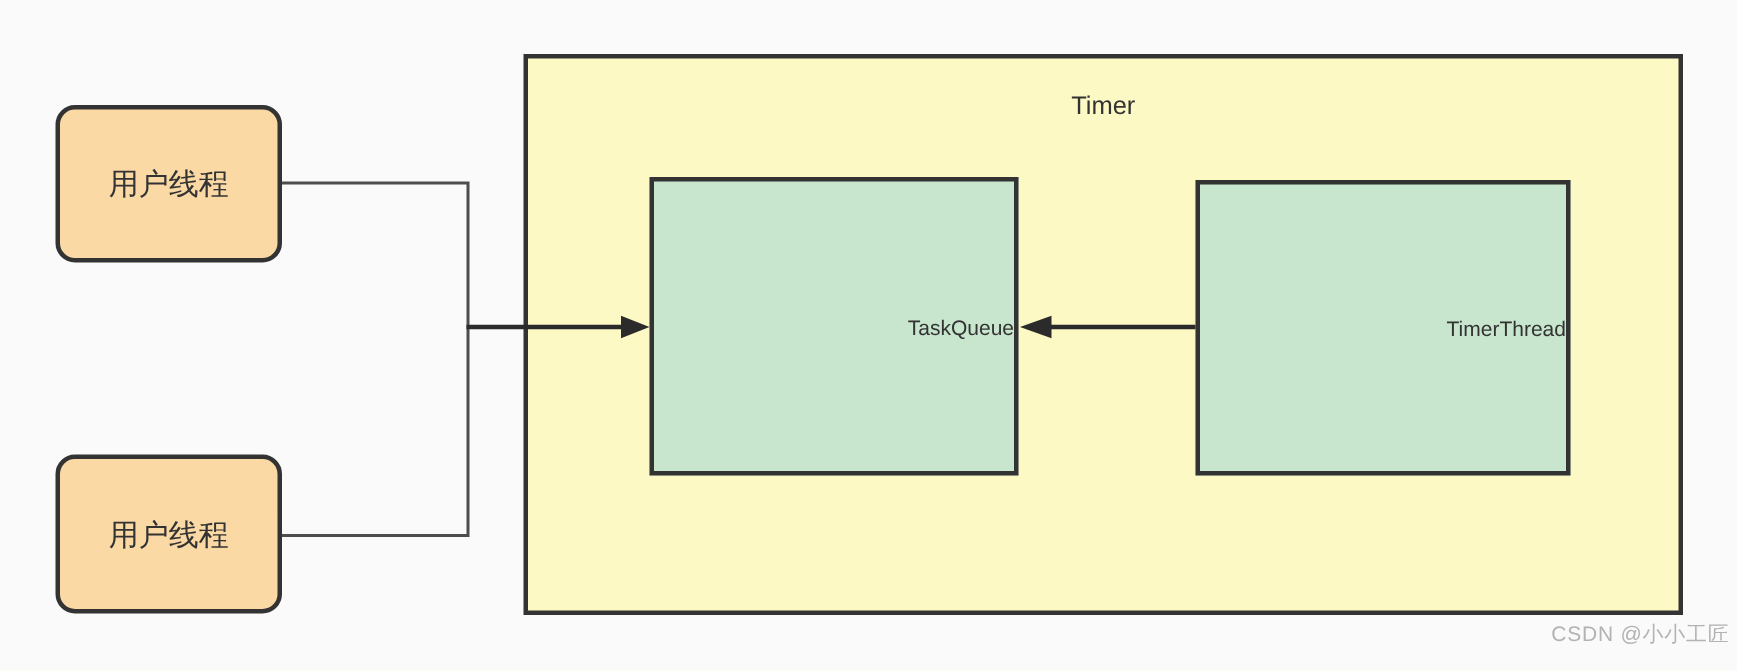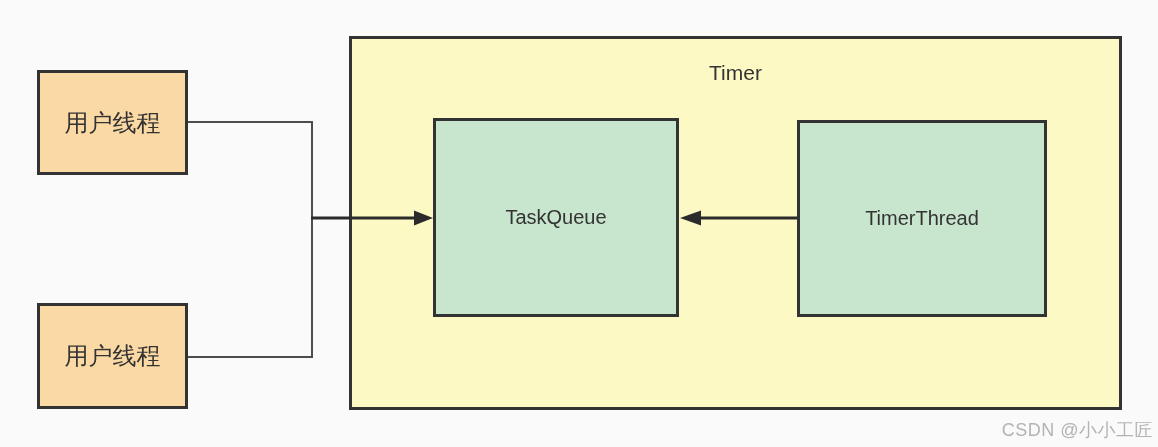--- a/index.html
+++ b/index.html
@@ -16,38 +16,40 @@
     position: absolute;
     left: 349px; top: 36px;
     width: 773px; height: 374px;
     background: var(--container-fill, #fdf9c4);
     border: 3px solid var(--border-color, #333333);
   }
   .timer-title {
     position: absolute;
     top: 22px; left: 0; right: 0;
     text-align: center;
-    font-size: 21px;
+    font-size: 17px;
     color: var(--text-color, #333333);
   }
   .node {
     position: absolute;
     display: flex;
     align-items: center;
     justify-content: center;
     border: 3px solid var(--border-color, #333333);
     color: var(--text-color, #333333);
   }
   .node-user {
     background: var(--user-fill, #fbd9a5);
-    font-size: 24px;
+    font-size: 20px;
+    border-radius: 13px;
   }
   .node-green {
     background: var(--green-fill, #c8e5cd);
-    font-size: 20px;
+    font-size: 14px;
+    justify-content: flex-end;
   }
   .node-user-1 { left: 37px;  top: 70px;  width: 151px; height: 105px; }
   .node-user-2 { left: 37px;  top: 303px; width: 151px; height: 106px; }
   .node-task-queue   { left: 433px; top: 118px; width: 246px; height: 199px; }
   .node-timer-thread { left: 797px; top: 120px; width: 250px; height: 197px; }
   svg.connectors {
     position: absolute;
     left: 0; top: 0;
     width: 1158px; height: 447px;
     pointer-events: none;
@@ -61,22 +63,22 @@
     stroke: var(--arrow-color, #2b2b2b);
     stroke-width: 3;
     fill: none;
   }
   .arrow-head {
     fill: var(--arrow-color, #2b2b2b);
     stroke: none;
   }
   .watermark {
     position: absolute;
-    right: 5px; bottom: 5px;
-    font-size: 18px;
+    right: 5px; bottom: 15px;
+    font-size: 14px;
     letter-spacing: 0.5px;
     color: var(--watermark-color, #b3b3b3);
   }
 </style>
 </head>
 <body>
 
 <div class="canvas">
 
   <div class="timer-box">

